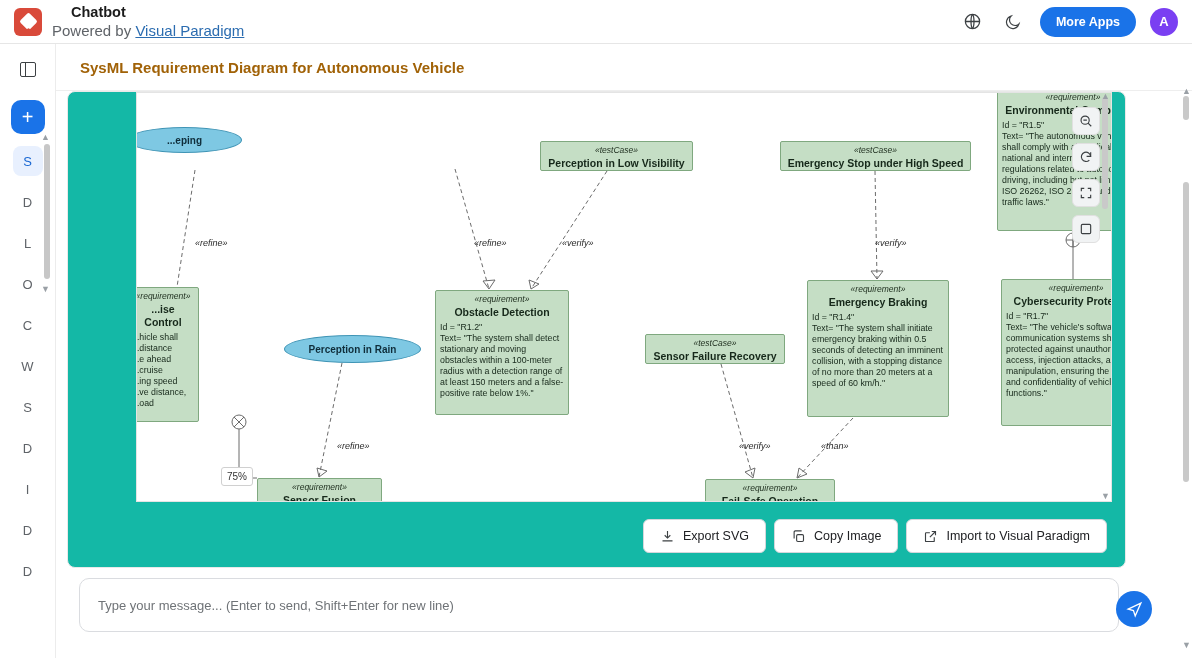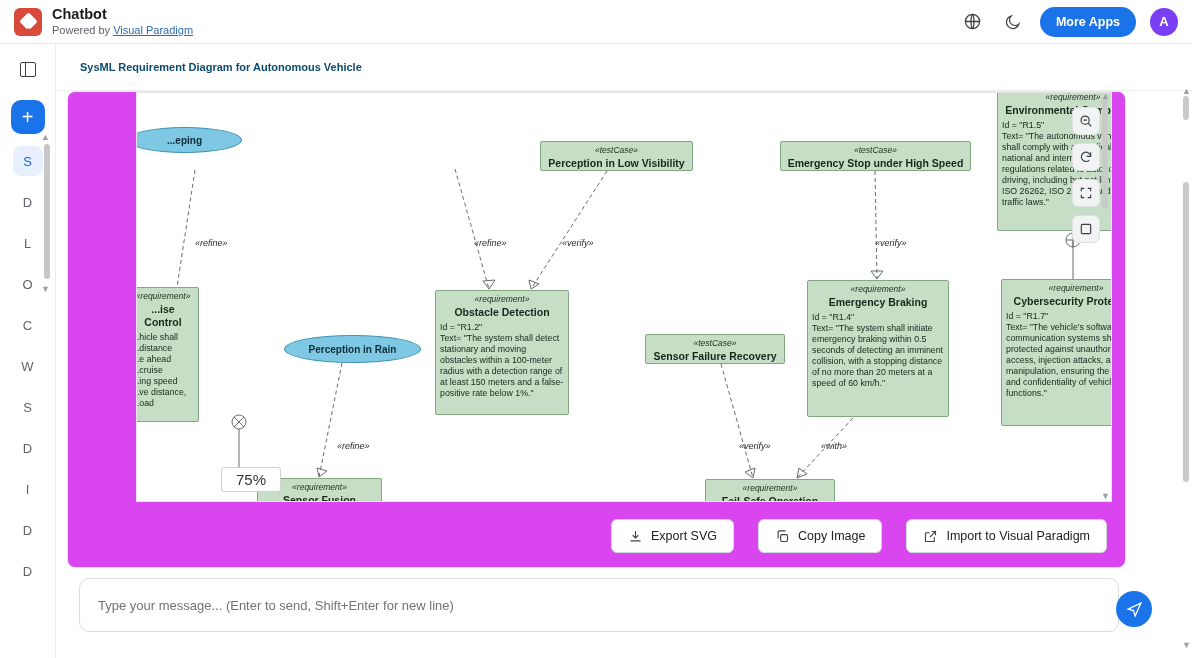--- a/index.html
+++ b/index.html
@@ -26,22 +26,22 @@
   }
   .logo-mark .diamond {
     width: 13px; height: 13px; background: #ffffff;
     transform: rotate(45deg); border-radius: 2px;
   }
   .logo-mark .diamond::after {
     content: ""; position: absolute; width: 6px; height: 6px;
     background: #d94a3a; left: 11px; top: 11px; border-radius: 1px;
   }
   .brand { margin-left: 10px; line-height: 1.05; }
-  .brand .title { font-size: 14.5px; font-weight: bold; color: #1b1b1b; }
-  .brand .sub { font-size: 11px; color: #5f6368; margin-top: 3px; }
+  .brand .title { font-size: 14.5px; font-weight: bold; color: #1b1b1b; margin-left: 19px; }
+  .brand .sub { font-size: 15px; color: #5f6368; margin-top: 3px; }
   .brand .sub a { color: #2b6cb0; text-decoration: underline; }
   .topbar-right {
     margin-left: auto; display: flex; align-items: center; gap: 14px;
   }
   .icon-btn {
     width: 26px; height: 26px; display: flex; align-items: center; justify-content: center;
     color: #3c4043; cursor: pointer; background: none; border: none;
   }
   .more-apps {
     background: #1a73e8; color: #fff; border: none; border-radius: 18px;
@@ -92,28 +92,28 @@
     background: #c7c7c7; border-radius: 3px;
   }
   .rail-arrow {
     position: absolute; left: 41px; font-size: 9px; color: #9aa0a6;
   }
 
   
   .content-title {
     position: absolute; top: 44px; left: 56px; width: 1136px; height: 47px;
     display: flex; align-items: center; padding-left: 24px;
-    font-size: 11px; font-weight: bold; color: #0c4a6e;
+    font-size: 15px; font-weight: bold; color: #a16207;
     border-bottom: 1px solid #eeeeee; background: #fff;
   }
 
   
   .canvas-card {
     position: absolute; top: 91px; left: 67px; width: 1059px; height: 477px;
-    background: #d946ef; border: 1px solid #e9e9e9; border-radius: 8px;
+    background: #14b8a6; border: 1px solid #e9e9e9; border-radius: 8px;
     overflow: hidden;
   }
   .diagram-viewport {
     position: absolute; left: 68px; top: 0px; width: 976px; height: 410px;
     border: 1px solid #e4e4e4; background: #fff; overflow: hidden;
   }
   .diagram-inner { position: absolute; left: 0; top: 0; width: 976px; height: 410px; }
 
   
   .node {
@@ -144,34 +144,34 @@
     position: absolute; right: 11px; top: 14px; display: flex; flex-direction: column; gap: 8px;
   }
   .ctool {
     width: 28px; height: 28px; border-radius: 6px; background: #f1f3f4;
     border: 1px solid #e0e0e0; display: flex; align-items: center; justify-content: center;
     color: #3c4043; cursor: pointer; font-size: 13px;
   }
   .zoom-badge {
     position: absolute; left: 84px; top: 374px;
     background: #fff; border: 1px solid #d0d0d0; border-radius: 3px;
-    font-size: 15px; padding: 3px 14px; color: #333;
+    font-size: 10px; padding: 3px 5px; color: #333;
   }
 
   
   .vbar {
     position: absolute; right: 3px; top: 4px; width: 6px; height: 112px;
     background: #c9c9c9; border-radius: 3px;
   }
   .vbar-track-arrow { position: absolute; right: 1px; font-size: 9px; color: #9aa0a6; }
 
   
   .actions {
     position: absolute; left: 0; bottom: 14px; width: 1059px;
-    display: flex; justify-content: flex-end; gap: 24px; padding-right: 20px;
+    display: flex; justify-content: flex-end; gap: 8px; padding-right: 20px;
   }
   .action-btn {
     height: 34px; border: 1px solid #d4d7db; border-radius: 6px; background: #fff;
     display: flex; align-items: center; gap: 8px; padding: 0 16px;
     font-size: 12.5px; color: #202124; cursor: pointer;
   }
   .action-btn svg { flex: 0 0 auto; }
 
   
   .composer {
@@ -365,21 +365,21 @@
 
         <div class="ellipse" style="left:-10px; top:34px; width:115px; height:26px;">...eping</div>
         <div class="ellipse" style="left:147px; top:242px; width:137px; height:28px;">Perception in Rain</div>
 
         <div class="edge-label" style="left:58px; top:145px;">«refine»</div>
         <div class="edge-label" style="left:337px; top:145px;">«refine»</div>
         <div class="edge-label" style="left:425px; top:145px;">«verify»</div>
         <div class="edge-label" style="left:738px; top:145px;">«verify»</div>
         <div class="edge-label" style="left:200px; top:348px;">«refine»</div>
         <div class="edge-label" style="left:602px; top:348px;">«verify»</div>
-        <div class="edge-label" style="left:684px; top:348px;">«with»</div>
+        <div class="edge-label" style="left:684px; top:348px;">«than»</div>
 
       </div>
 
       <div class="zoom-badge">75%</div>
 
       <div class="canvas-tools">
         <div class="ctool">
           <svg width="14" height="14" viewBox="0 0 24 24" fill="none" stroke="#3c4043" stroke-width="2">
             <circle cx="10.5" cy="10.5" r="7"></circle>
               <path d="M15.5 15.5L21 21M7.5 10.5h6"></path>

